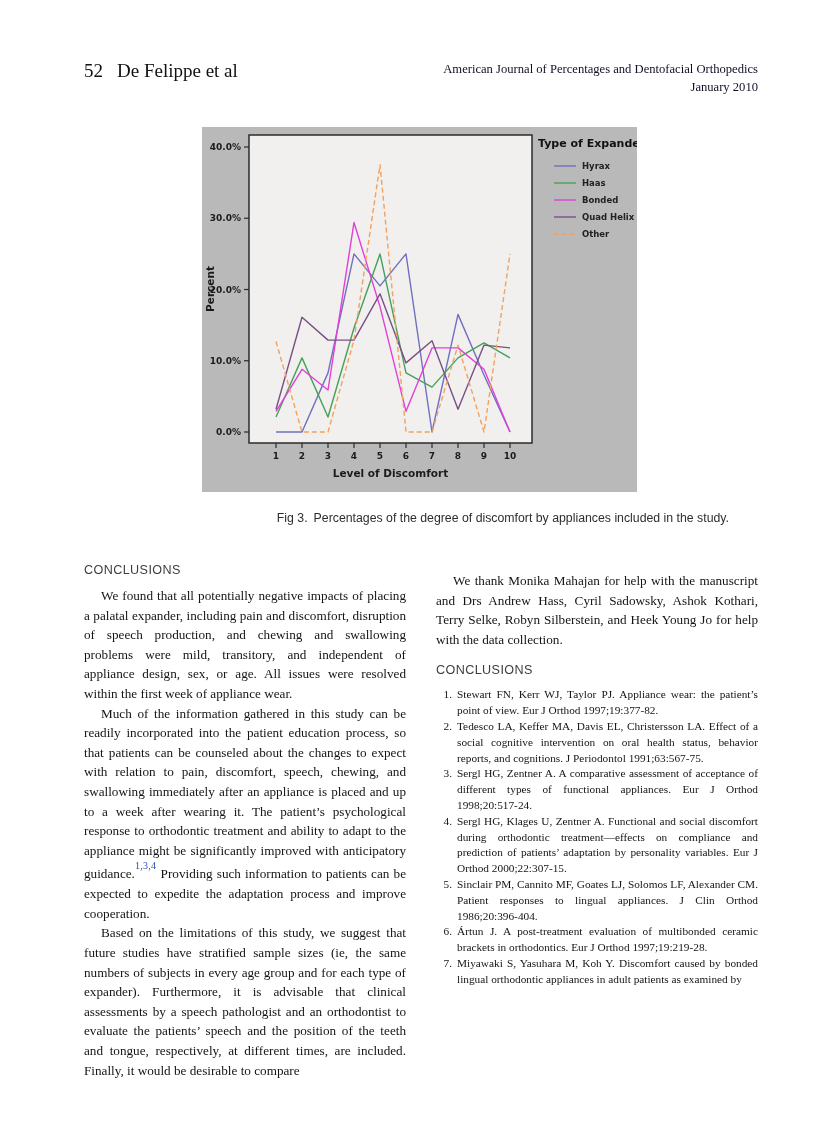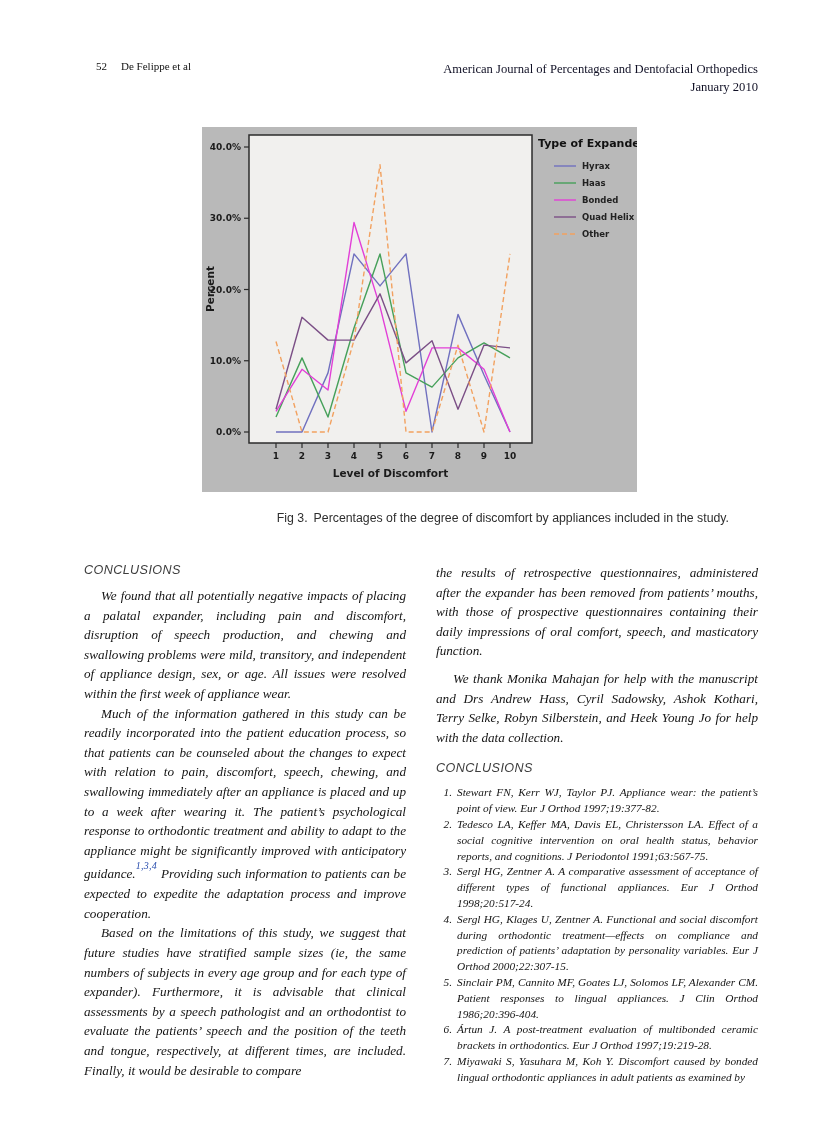--- a/index.html
+++ b/index.html
@@ -5,37 +5,37 @@
   * { margin:0; padding:0; box-sizing:border-box; }
   html,body { background:#e8e8e8; }
   .page {
     position:relative; width:838px; height:1122px; margin:0 auto;
     background:#ffffff; overflow:hidden;
     font-family:"Liberation Serif", serif; color:#141414;
   }
   
   .hdr { position:absolute; top:60px; left:84px; right:80px;
          display:flex; justify-content:space-between; align-items:flex-start; }
-  .hdr-left { font-size:11px; color:#111;margin-left:12px; }
+  .hdr-left { font-size:19px; color:#111; }
   .hdr-left .pgnum { margin-right:14px; }
   .hdr-right { text-align:right; font-size:12.6px; line-height:1.45; color:#101025; }
   
   .figwrap { position:absolute; top:127px; left:0; right:0; }
   .chart-panel { width:435px; height:365px; margin:0 auto; background:#b9b9b9; }
   .chart-panel svg { display:block; }
   .tick-lab  { font:bold 9px "DejaVu Sans", sans-serif; fill:#1b1b1b; }
   .axis-lab  { font:bold 10.5px "DejaVu Sans", sans-serif; fill:#1b1b1b; }
   .legend-title { font:bold 11px "DejaVu Sans", sans-serif; fill:#111; }
   .legend-lab   { font:bold 8.5px "DejaVu Sans", sans-serif; fill:#222; }
   .caption { margin:19px auto 0; width:620px; text-align:right;
              font-family:"Liberation Sans", sans-serif; font-size:12.3px; color:#2e2e2e; }
   .caption .fig-label { margin-right:6px; }
   
   .columns { position:absolute; top:563px; left:84px; right:80px;
-             display:flex; gap:30px;font-style:italic; }
+             display:flex; gap:30px; }
   .col { flex:1 1 0; min-width:0; }
   h2.sechead { font-family:"Liberation Sans", sans-serif; font-weight:normal;
                font-size:12.6px; letter-spacing:.4px; color:#3d3d3d; margin:0 0 9px 0; }
   .col p { font-size:13.2px; line-height:19.6px; text-align:justify; }
   .col p.indent { text-indent:17px; }
   .col p.gap-top { margin-top:8px; }
   sup.cite { font-size:10px; position:relative; top:-4px; letter-spacing:.3px; }
   .refs-head { margin-top:14px !important; margin-bottom:10px !important; }
   ol.reflist { list-style:none; }
   ol.reflist li { display:flex; font-size:11.3px; line-height:15.8px; margin:0; }
@@ -118,21 +118,20 @@
   </div>
 
   <div class="columns">
     <div class="col">
       <h2 class="sechead">CONCLUSIONS</h2>
       <p class="indent">We found that all potentially negative impacts of placing a palatal expander, including pain and discomfort, disruption of speech production, and chewing and swallowing problems were mild, transitory, and independent of appliance design, sex, or age. All issues were resolved within the first week of appliance wear.</p>
       <p class="indent"><span>Much of the information gathered in this study can be readily incorporated into the patient education process, so that patients can be counseled about the changes to expect with relation to pain, discomfort, speech, chewing, and swallowing immediately after an appliance is placed and up to a week after wearing it. The patient’s psychological response to orthodontic treatment and ability to adapt to the appliance might be significantly improved with anticipatory guidance.</span><sup class="cite" style="color: rgb(43, 79, 174);">1,3,4</sup><span> Providing such information to patients can be expected to expedite the adaptation process and improve cooperation.</span></p>
       <p class="indent">Based on the limitations of this study, we suggest that future studies have stratified sample sizes (ie, the same numbers of subjects in every age group and for each type of expander). Furthermore, it is advisable that clinical assessments by a speech pathologist and an orthodontist to evaluate the patients’ speech and the position of the teeth and tongue, respectively, at different times, are included. Finally, it would be desirable to compare</p>
     </div>
     <div class="col">
-      <p>the results of retrospective questionnaires, administered after the expander has been removed from patients’ mouths, with those of prospective questionnaires containing their daily impressions of oral comfort, speech, and masticatory function.</p>
       <p class="indent gap-top">We thank Monika Mahajan for help with the manuscript and Drs Andrew Hass, Cyril Sadowsky, Ashok Kothari, Terry Selke, Robyn Silberstein, and Heek Young Jo for help with the data collection.</p>
       <h2 class="sechead refs-head">CONCLUSIONS</h2>
       <ol class="reflist" id="ref-list">
           <li>
             <span class="ref-num">1.</span>
             <span class="ref-text">Stewart FN, Kerr WJ, Taylor PJ. Appliance wear: the patient’s point of view. Eur J Orthod 1997;19:377-82.</span>
           </li>
           <li>
             <span class="ref-num">2.</span>
             <span class="ref-text">Tedesco LA, Keffer MA, Davis EL, Christersson LA. Effect of a social cognitive intervention on oral health status, behavior reports, and cognitions. J Periodontol 1991;63:567-75.</span>

